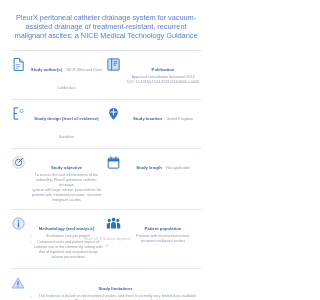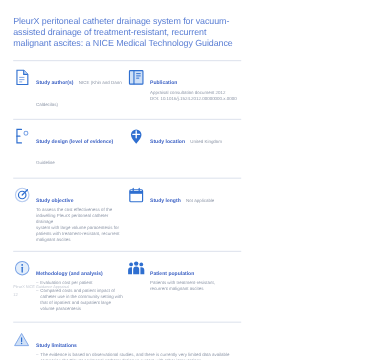--- a/index.html
+++ b/index.html
@@ -8,20 +8,21 @@
     background:#ffffff;
     font-family:"Liberation Sans", sans-serif;
     overflow:hidden;
     position:relative;
   }
   .page{
     width:212px;height:256px;
     box-sizing:border-box;
     padding:13px 11px 0 11px;
     position:relative;
+    text-align:center;
   }
   .title{
     color:#5b7fd4;
     font-size:7.4px;
     line-height:9.2px;
     font-weight:400;
     letter-spacing:-0.05px;
     margin:0 0 9px 0;
     max-width:192px;
   }

